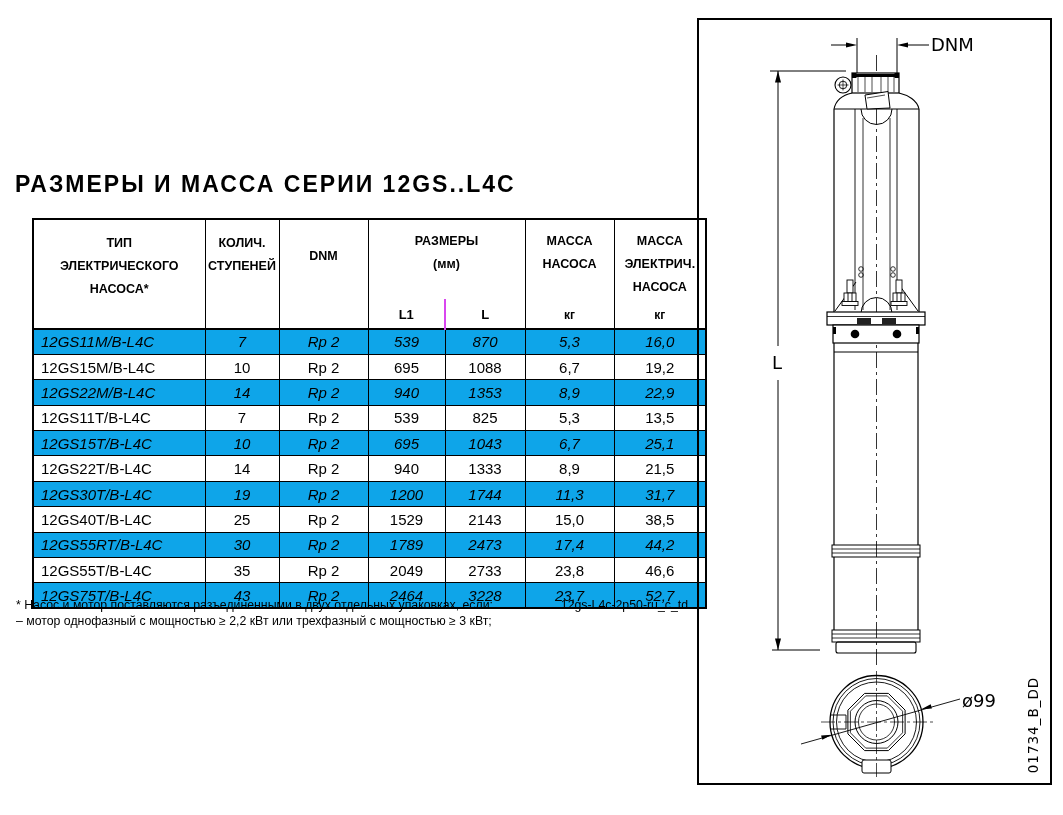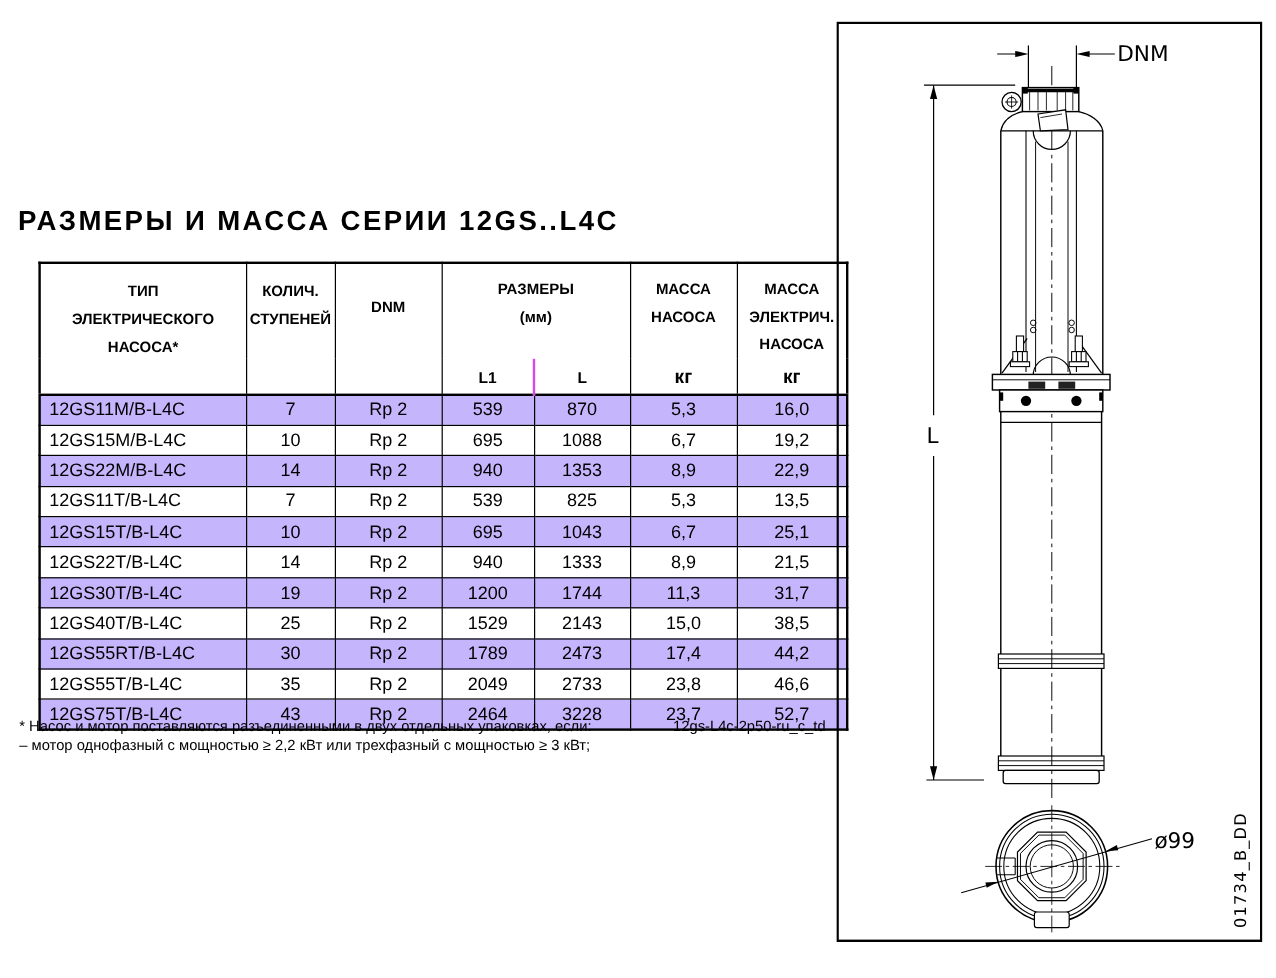--- a/index.html
+++ b/index.html
@@ -48,23 +48,23 @@
   }
   .dim-table thead tr.h-row1 { height: 69px; }
   .dim-table thead tr.h-row2 { height: 30px; }
   th.h-type, th.h-stages { padding-top: 12px; }
   th.h-dnm { padding-top: 25px; }
   th.h-dim, th.h-mass { padding-top: 10px; border-bottom: none; }
   th.h-mass-el { padding-top: 10px; border-bottom: none; line-height: 22px; }
   tr.h-row2 th { border-top: none; vertical-align: bottom; padding-bottom: 6px; line-height: 14px; font-size: 13px; }
   th.h-sub-l1 { border-right: 2px solid #d946ef; }
   th.h-sub-l { border-left: none; }
-  tr.h-row2 th.h-kg { font-size: 16px; }
+  tr.h-row2 th.h-kg { font-size: 12px; }
   .dim-table tbody tr { height: 25.4px; }
-  .dim-table tbody tr.shaded { background: #c4b5fd; }
+  .dim-table tbody tr.shaded { background: #0ea5e9; font-style: italic; }
   .dim-table tbody td {
     font-size: 15px;
     text-align: center;
     vertical-align: middle;
   }
   .dim-table tbody td.type-cell {
     text-align: left;
     padding-left: 7px;
   }
   

